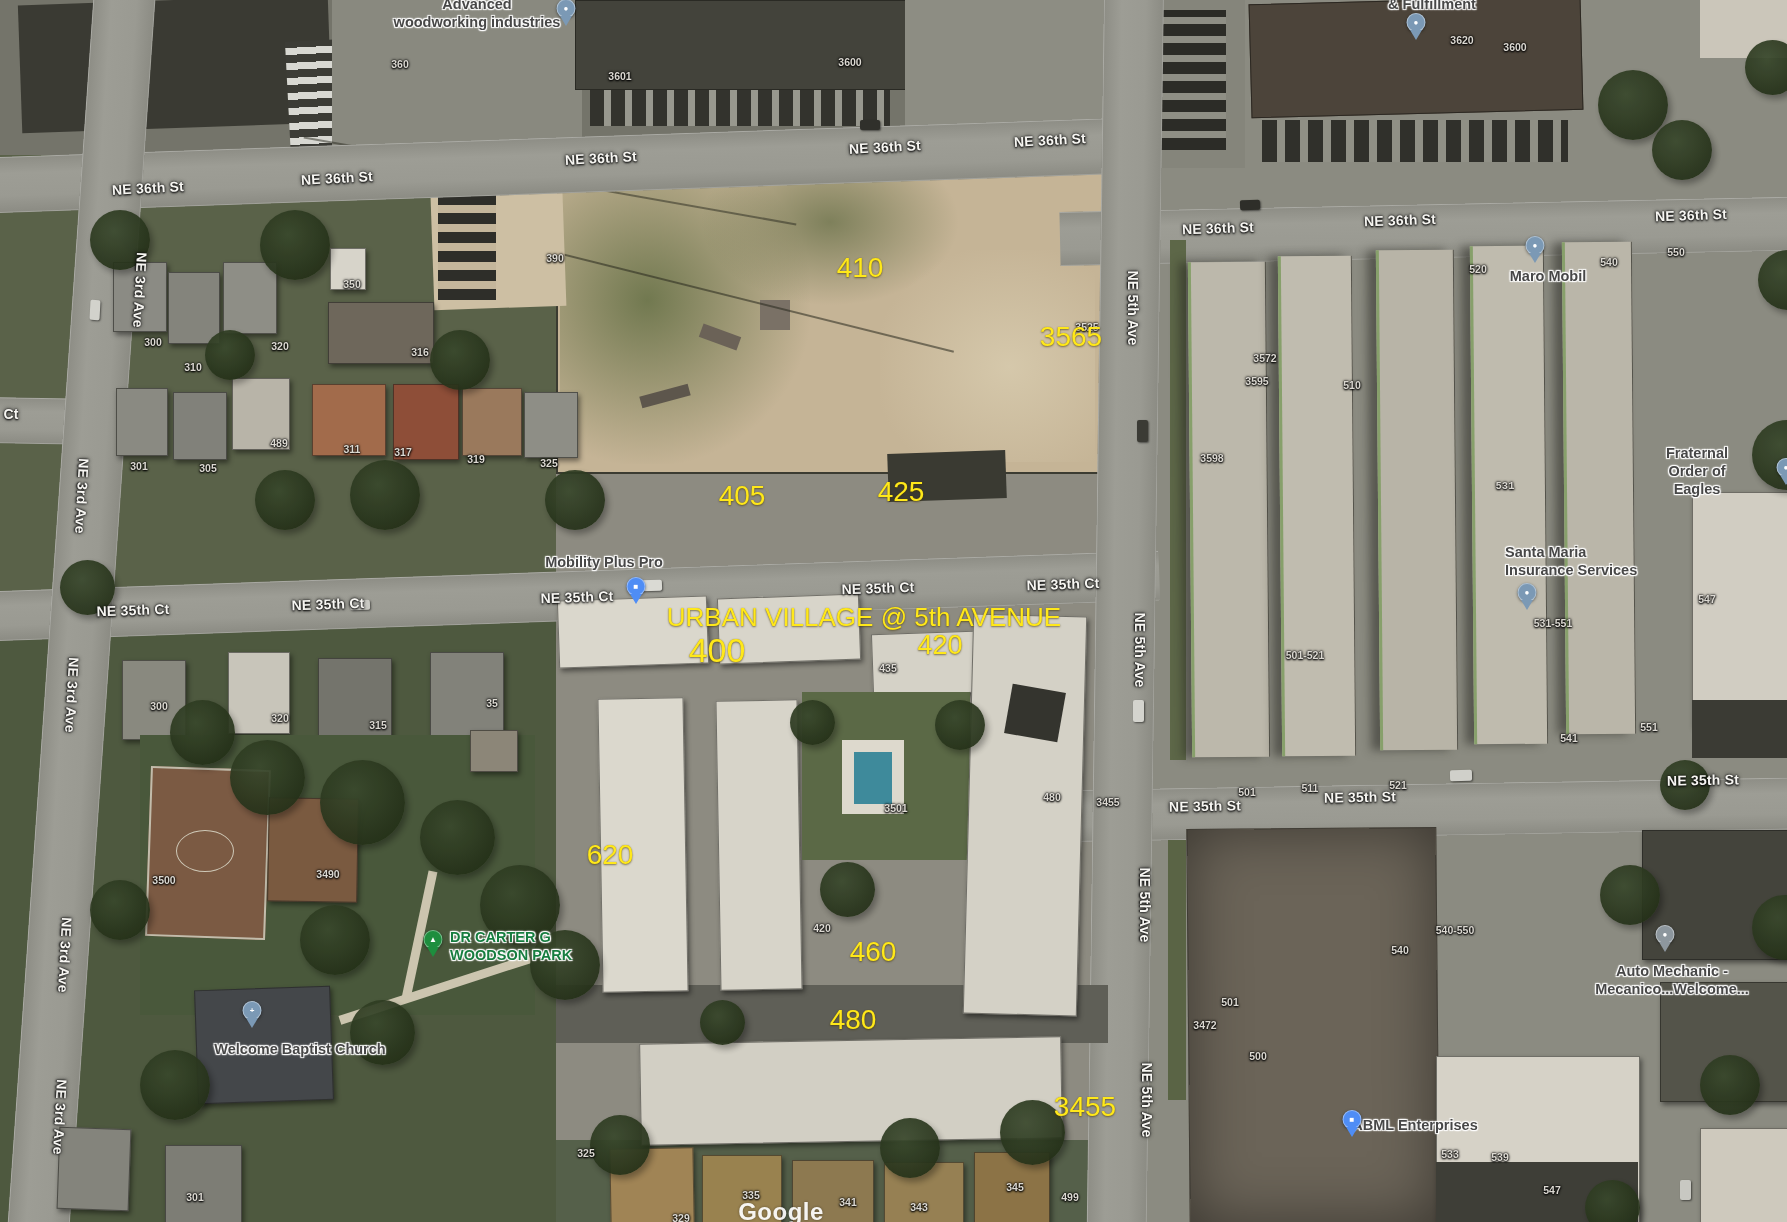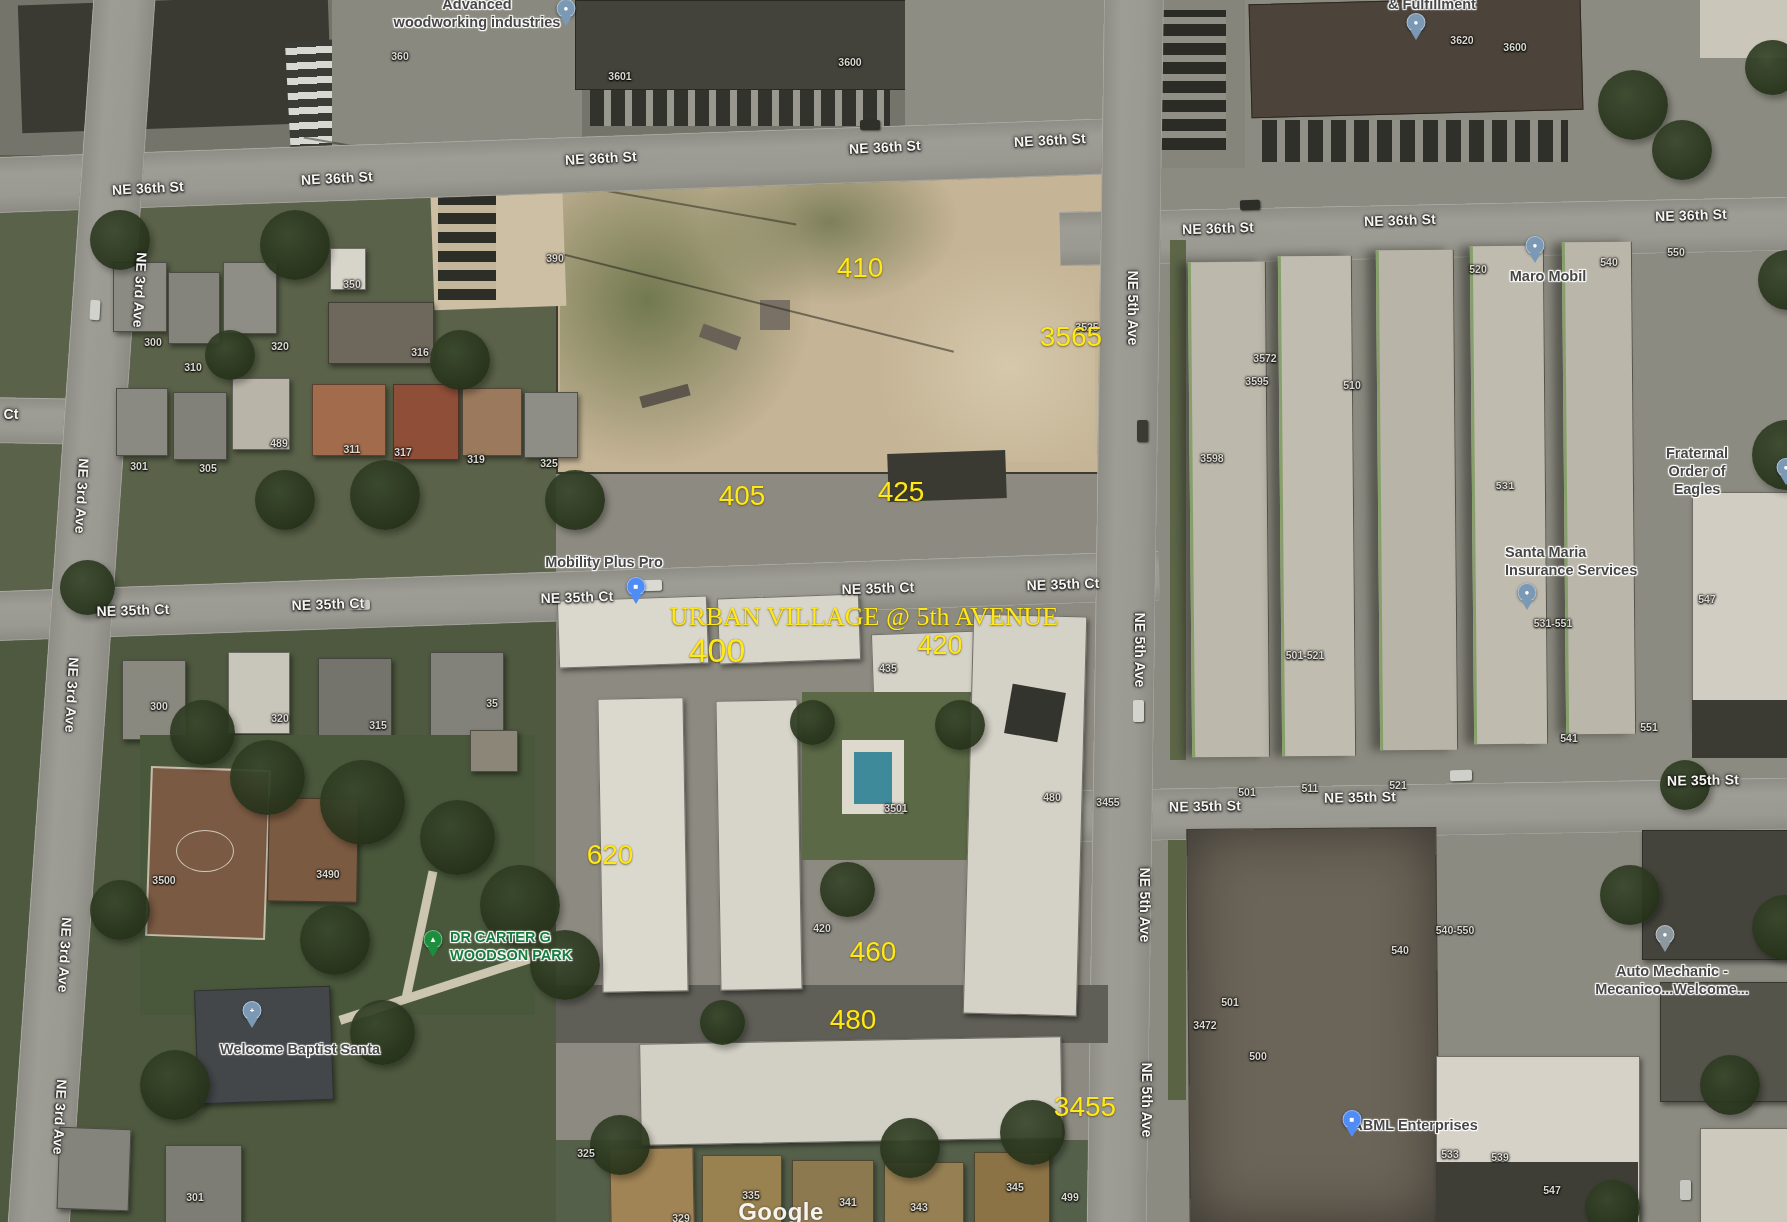--- a/index.html
+++ b/index.html
@@ -223,21 +223,21 @@
       <div class="street-label" style="left: 1145px; top: 905px; transform: translate(-50%, -50%) rotate(90deg);">NE 5th Ave</div>
       <div class="street-label" style="left: 1147px; top: 1100px; transform: translate(-50%, -50%) rotate(90deg);">NE 5th Ave</div>
       <div class="street-label" style="left: 140px; top: 290px; transform: translate(-50%, -50%) rotate(93deg);">NE 3rd Ave</div>
       <div class="street-label" style="left: 82px; top: 496px; transform: translate(-50%, -50%) rotate(93deg);">NE 3rd Ave</div>
       <div class="street-label" style="left: 72px; top: 695px; transform: translate(-50%, -50%) rotate(93deg);">NE 3rd Ave</div>
       <div class="street-label" style="left: 65px; top: 955px; transform: translate(-50%, -50%) rotate(93deg);">NE 3rd Ave</div>
       <div class="street-label" style="left: 60px; top: 1117px; transform: translate(-50%, -50%) rotate(93deg);">NE 3rd Ave</div>
     </div>
   <div>
 
-  <div class="parcel-label" style="left: 400px; top: 56px; transform: translate(-50%, -50%);">360</div>
+  <div class="parcel-label" style="left: 400px; top: 64px; transform: translate(-50%, -50%);">360</div>
       <div class="parcel-label" style="left: 620px; top: 76px; transform: translate(-50%, -50%);">3601</div>
       <div class="parcel-label" style="left: 850px; top: 62px; transform: translate(-50%, -50%);">3600</div>
       <div class="parcel-label" style="left: 1462px; top: 40px; transform: translate(-50%, -50%);">3620</div>
       <div class="parcel-label" style="left: 1515px; top: 47px; transform: translate(-50%, -50%);">3600</div>
       <div class="parcel-label" style="left: 555px; top: 258px; transform: translate(-50%, -50%);">390</div>
       <div class="parcel-label" style="left: 352px; top: 284px; transform: translate(-50%, -50%);">350</div>
       <div class="parcel-label" style="left: 153px; top: 342px; transform: translate(-50%, -50%);">300</div>
       <div class="parcel-label" style="left: 193px; top: 367px; transform: translate(-50%, -50%);">310</div>
       <div class="parcel-label" style="left: 280px; top: 346px; transform: translate(-50%, -50%);">320</div>
       <div class="parcel-label" style="left: 420px; top: 352px; transform: translate(-50%, -50%);">316</div>
@@ -299,21 +299,21 @@
 woodworking industries</div>
       <div class="poi-label" style="left: 1432px; top: 4px; transform: translate(-50%, -50%);">&amp; Fulfillment</div>
       <div class="poi-label" style="left: 1548px; top: 276px; transform: translate(-50%, -50%);">Maro Mobil</div>
       <div class="poi-label" style="left: 604px; top: 562px; transform: translate(-50%, -50%);">Mobility Plus Pro</div>
       <div class="poi-label" style="left: 1697px; top: 471px; transform: translate(-50%, -50%);">Fraternal Order of Eagles</div>
       <div class="poi-label left" style="left: 1505px; top: 543px;">Santa Maria
 Insurance Services</div>
       <div class="poi-label" style="left: 1672px; top: 980px; transform: translate(-50%, -50%);">Auto Mechanic -
 Mecanico...Welcome...</div>
       <div class="poi-label" style="left: 1415px; top: 1125px; transform: translate(-50%, -50%);">ABML Enterprises</div>
-      <div class="poi-label" style="left: 300px; top: 1049px; transform: translate(-50%, -50%);">Welcome Baptist Santa</div>
+      <div class="poi-label" style="left: 300px; top: 1049px; transform: translate(-50%, -50%);">Welcome Baptist Church</div>
       <div class="poi-label park" style="left: 450px; top: 928px;">DR CARTER G
 WOODSON PARK</div>
     </div>
   <div>
 
   <div class="pin slate" style="left: 566px; top: 26px; transform: translate(-50%, -100%);">
         <span class="pin-head">
           <i class="pin-glyph">●</i>
         </span>
         <i class="pin-tail"></i>
@@ -372,21 +372,21 @@
         </span>
         <i class="pin-tail"></i>
       </div>
     </div>
   <div>
 
   <div class="annotation" style="left: 860px; top: 268px; transform: translate(-50%, -50%); font-size: 28px;">410</div>
       <div class="annotation" style="left: 1071px; top: 337px; transform: translate(-50%, -50%); font-size: 28px;">3565</div>
       <div class="annotation" style="left: 742px; top: 496px; transform: translate(-50%, -50%); font-size: 28px;">405</div>
       <div class="annotation" style="left: 901px; top: 492px; transform: translate(-50%, -50%); font-size: 28px;">425</div>
-      <div class="annotation" style="left: 864px; top: 617px; transform: translate(-50%, -50%); font-size: 26px; font-family: Liberation Serif, serif;">URBAN VILLAGE @ 5th AVENUE</div>
+      <div class="annotation" style="left: 864px; top: 617px; transform: translate(-50%, -50%); font-size: 26px;">URBAN VILLAGE @ 5th AVENUE</div>
       <div class="annotation" style="left: 717px; top: 650px; transform: translate(-50%, -50%); font-size: 34px;">400</div>
       <div class="annotation" style="left: 940px; top: 645px; transform: translate(-50%, -50%); font-size: 27px;">420</div>
       <div class="annotation" style="left: 610px; top: 855px; transform: translate(-50%, -50%); font-size: 28px;">620</div>
       <div class="annotation" style="left: 873px; top: 952px; transform: translate(-50%, -50%); font-size: 28px;">460</div>
       <div class="annotation" style="left: 853px; top: 1020px; transform: translate(-50%, -50%); font-size: 28px;">480</div>
       <div class="annotation" style="left: 1085px; top: 1107px; transform: translate(-50%, -50%); font-size: 28px;">3455</div>
     </div>
   <div class="watermark" style="left:781px;top:1212px">Google</div>
 </div>
 

